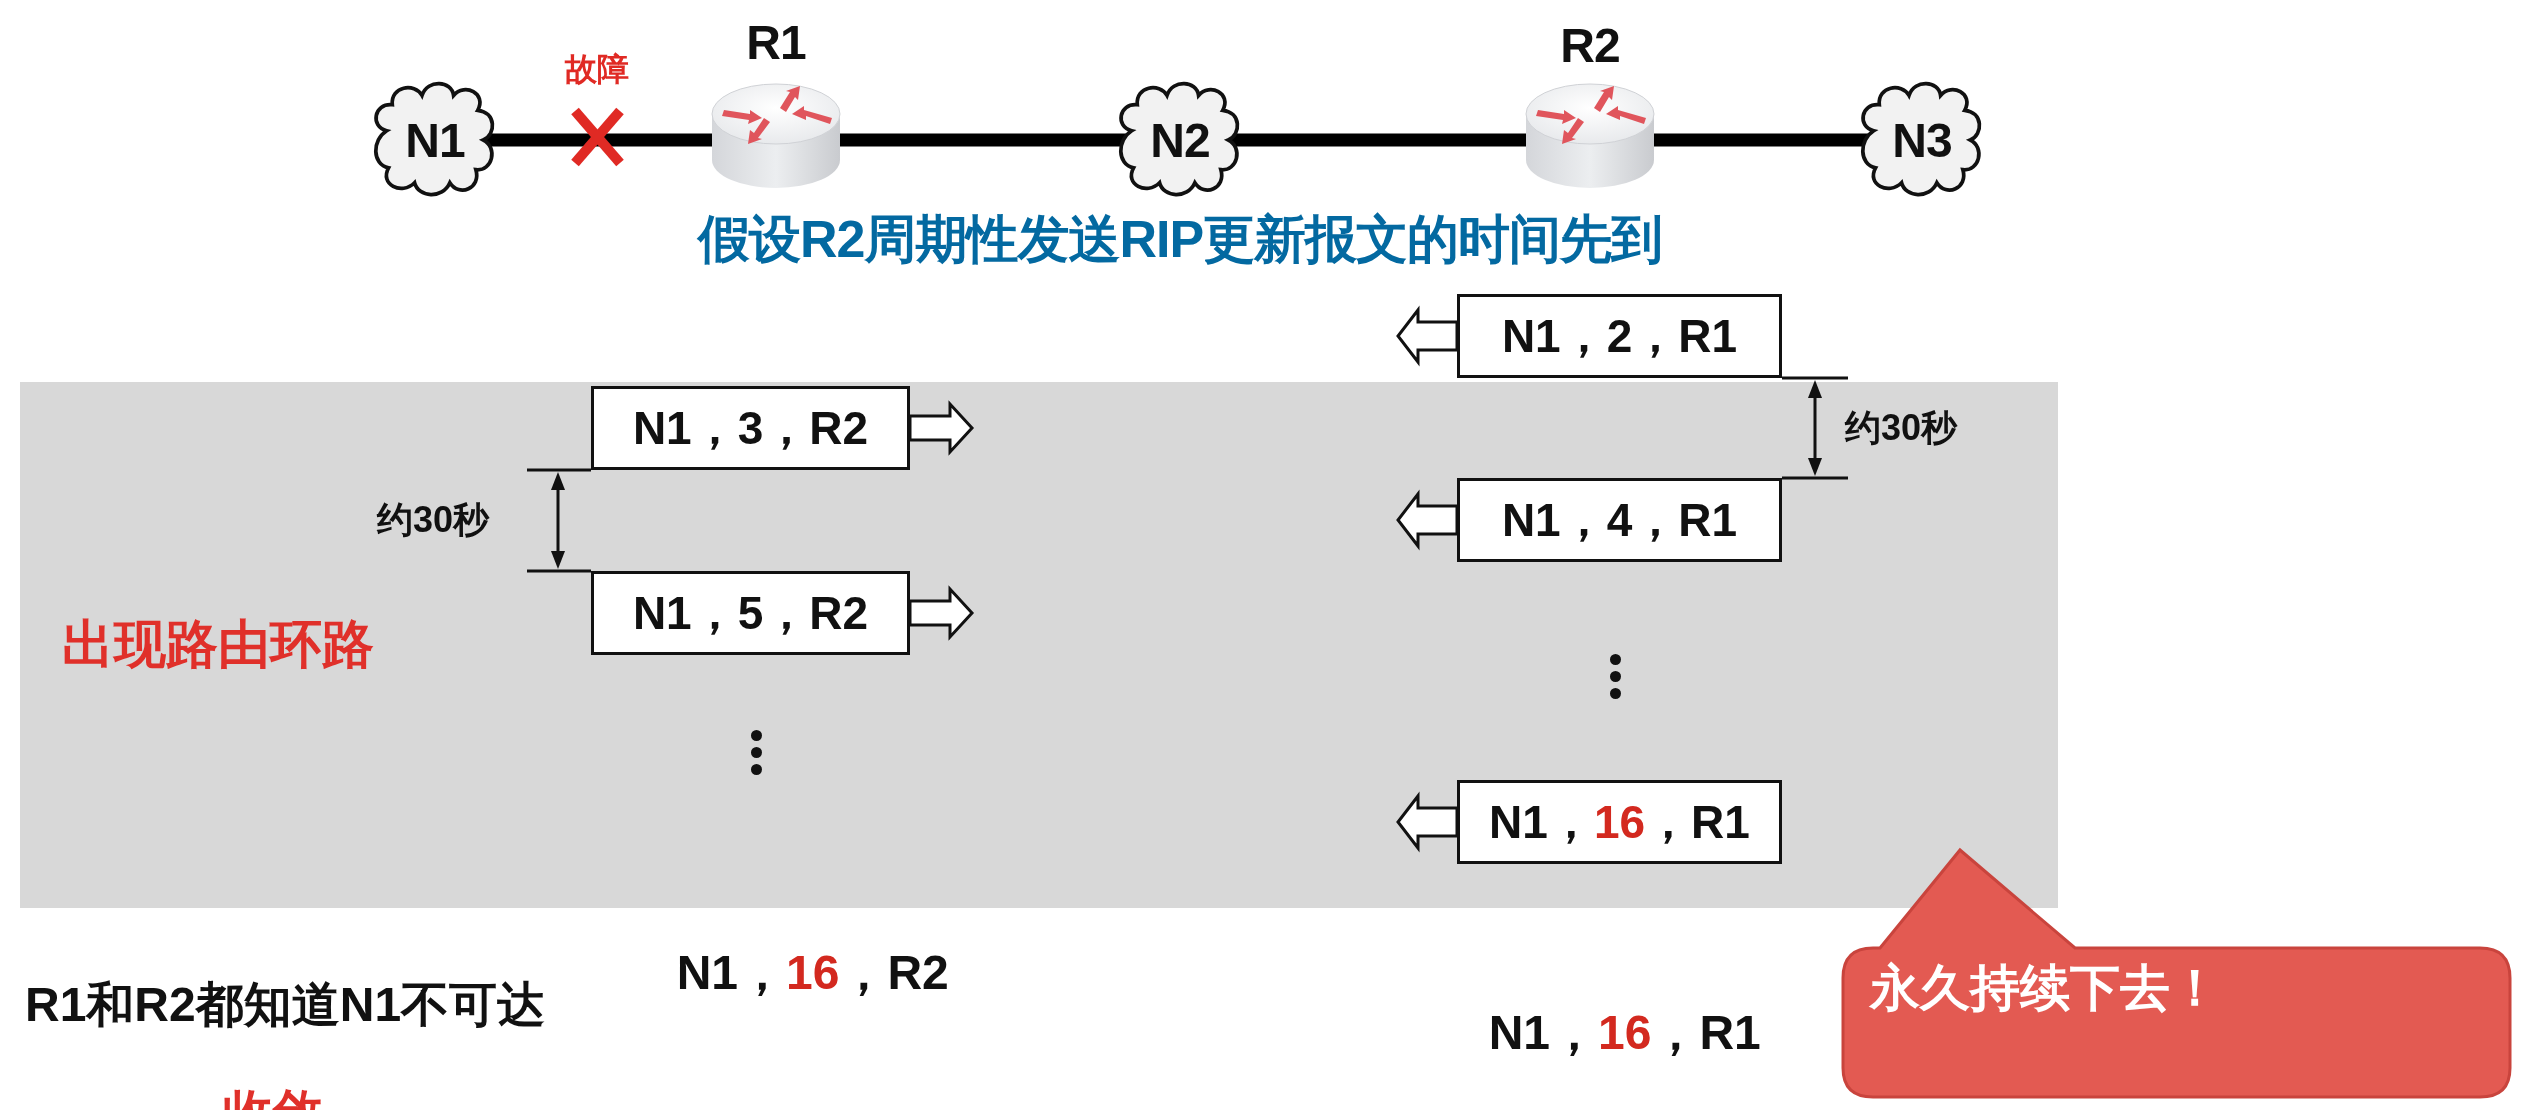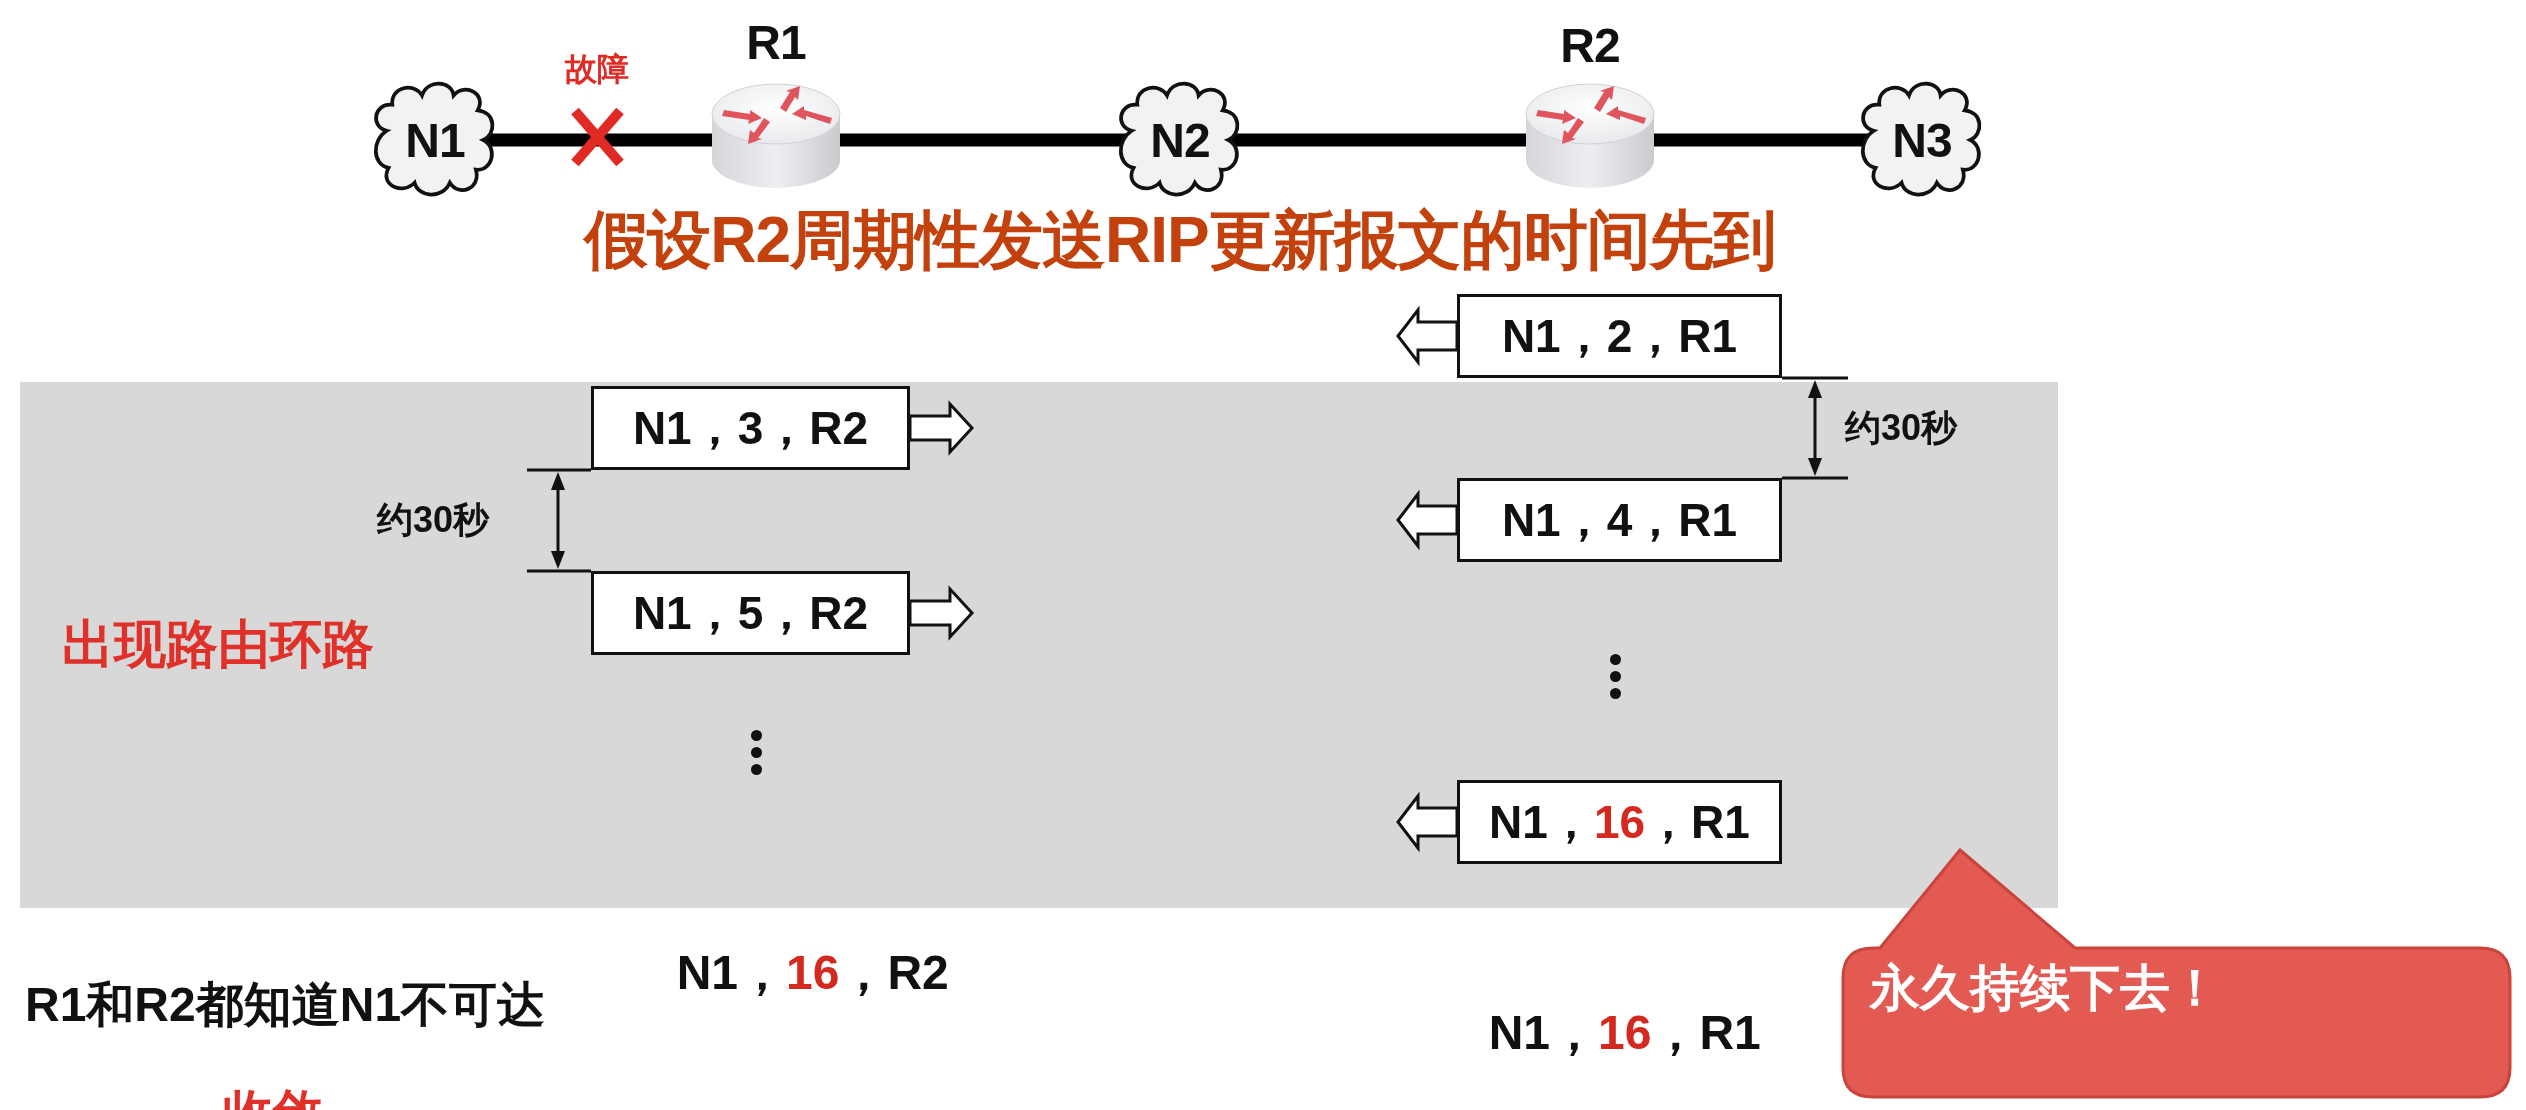--- a/index.html
+++ b/index.html
@@ -2,21 +2,21 @@
 <html><head>
 <meta charset="utf-8">
 <style>
   html, body { margin:0; padding:0; background:#ffffff; }
   body { width:2526px; height:1110px; position:relative; overflow:hidden;
          font-family:"Liberation Sans","DejaVu Sans",sans-serif; }
   .abs { position:absolute; }
   .grey-zone { position:absolute; left:20px; top:382px; width:2038px; height:526px; background:#d8d8d8; }
   .node-label { position:absolute; font-size:48px; font-weight:bold; color:#111; transform:translate(-50%,-50%); letter-spacing:-1px; }
   .fault-label { position:absolute; font-size:32px; font-weight:bold; color:#e02a24; transform:translate(-50%,-50%); }
-  .title { position:absolute; left:1180px; top:240px; transform:translate(-50%,-50%); font-size:64px; font-weight:bold; color:#c2410c; white-space:nowrap; letter-spacing:-1px; }
+  .title { position:absolute; left:1180px; top:240px; transform:translate(-50%,-50%); font-size:52px; font-weight:bold; color:#0369a1; white-space:nowrap; letter-spacing:-1px; }
   .pkt { position:absolute; background:#fff; border:3px solid #111; box-sizing:border-box;
          display:flex; align-items:center; justify-content:center; font-size:46px; font-weight:bold; color:#111; white-space:pre; }
   .pkt .red { color:#d3291f; }
   .arrow-svg { position:absolute; overflow:visible; }
   .dim-label { position:absolute; font-size:36px; font-weight:bold; color:#111; white-space:nowrap; transform:translateY(-50%); }
   .loop-text { position:absolute; left:218px; transform:translateX(-50%); font-size:52px; font-weight:bold; color:#e0302a; text-align:center; line-height:62px; white-space:nowrap;font-family:Liberation Mono, monospace; }
   .dots { position:absolute; width:12px; }
   .dots span { display:block; width:11px; height:11px; border-radius:50%; background:#111; margin-bottom:6px; }
   .bottom-text { position:absolute; font-size:48px; font-weight:bold; color:#111; white-space:pre; transform:translateY(-50%); }
   .bottom-text .red { color:#d3291f; }

